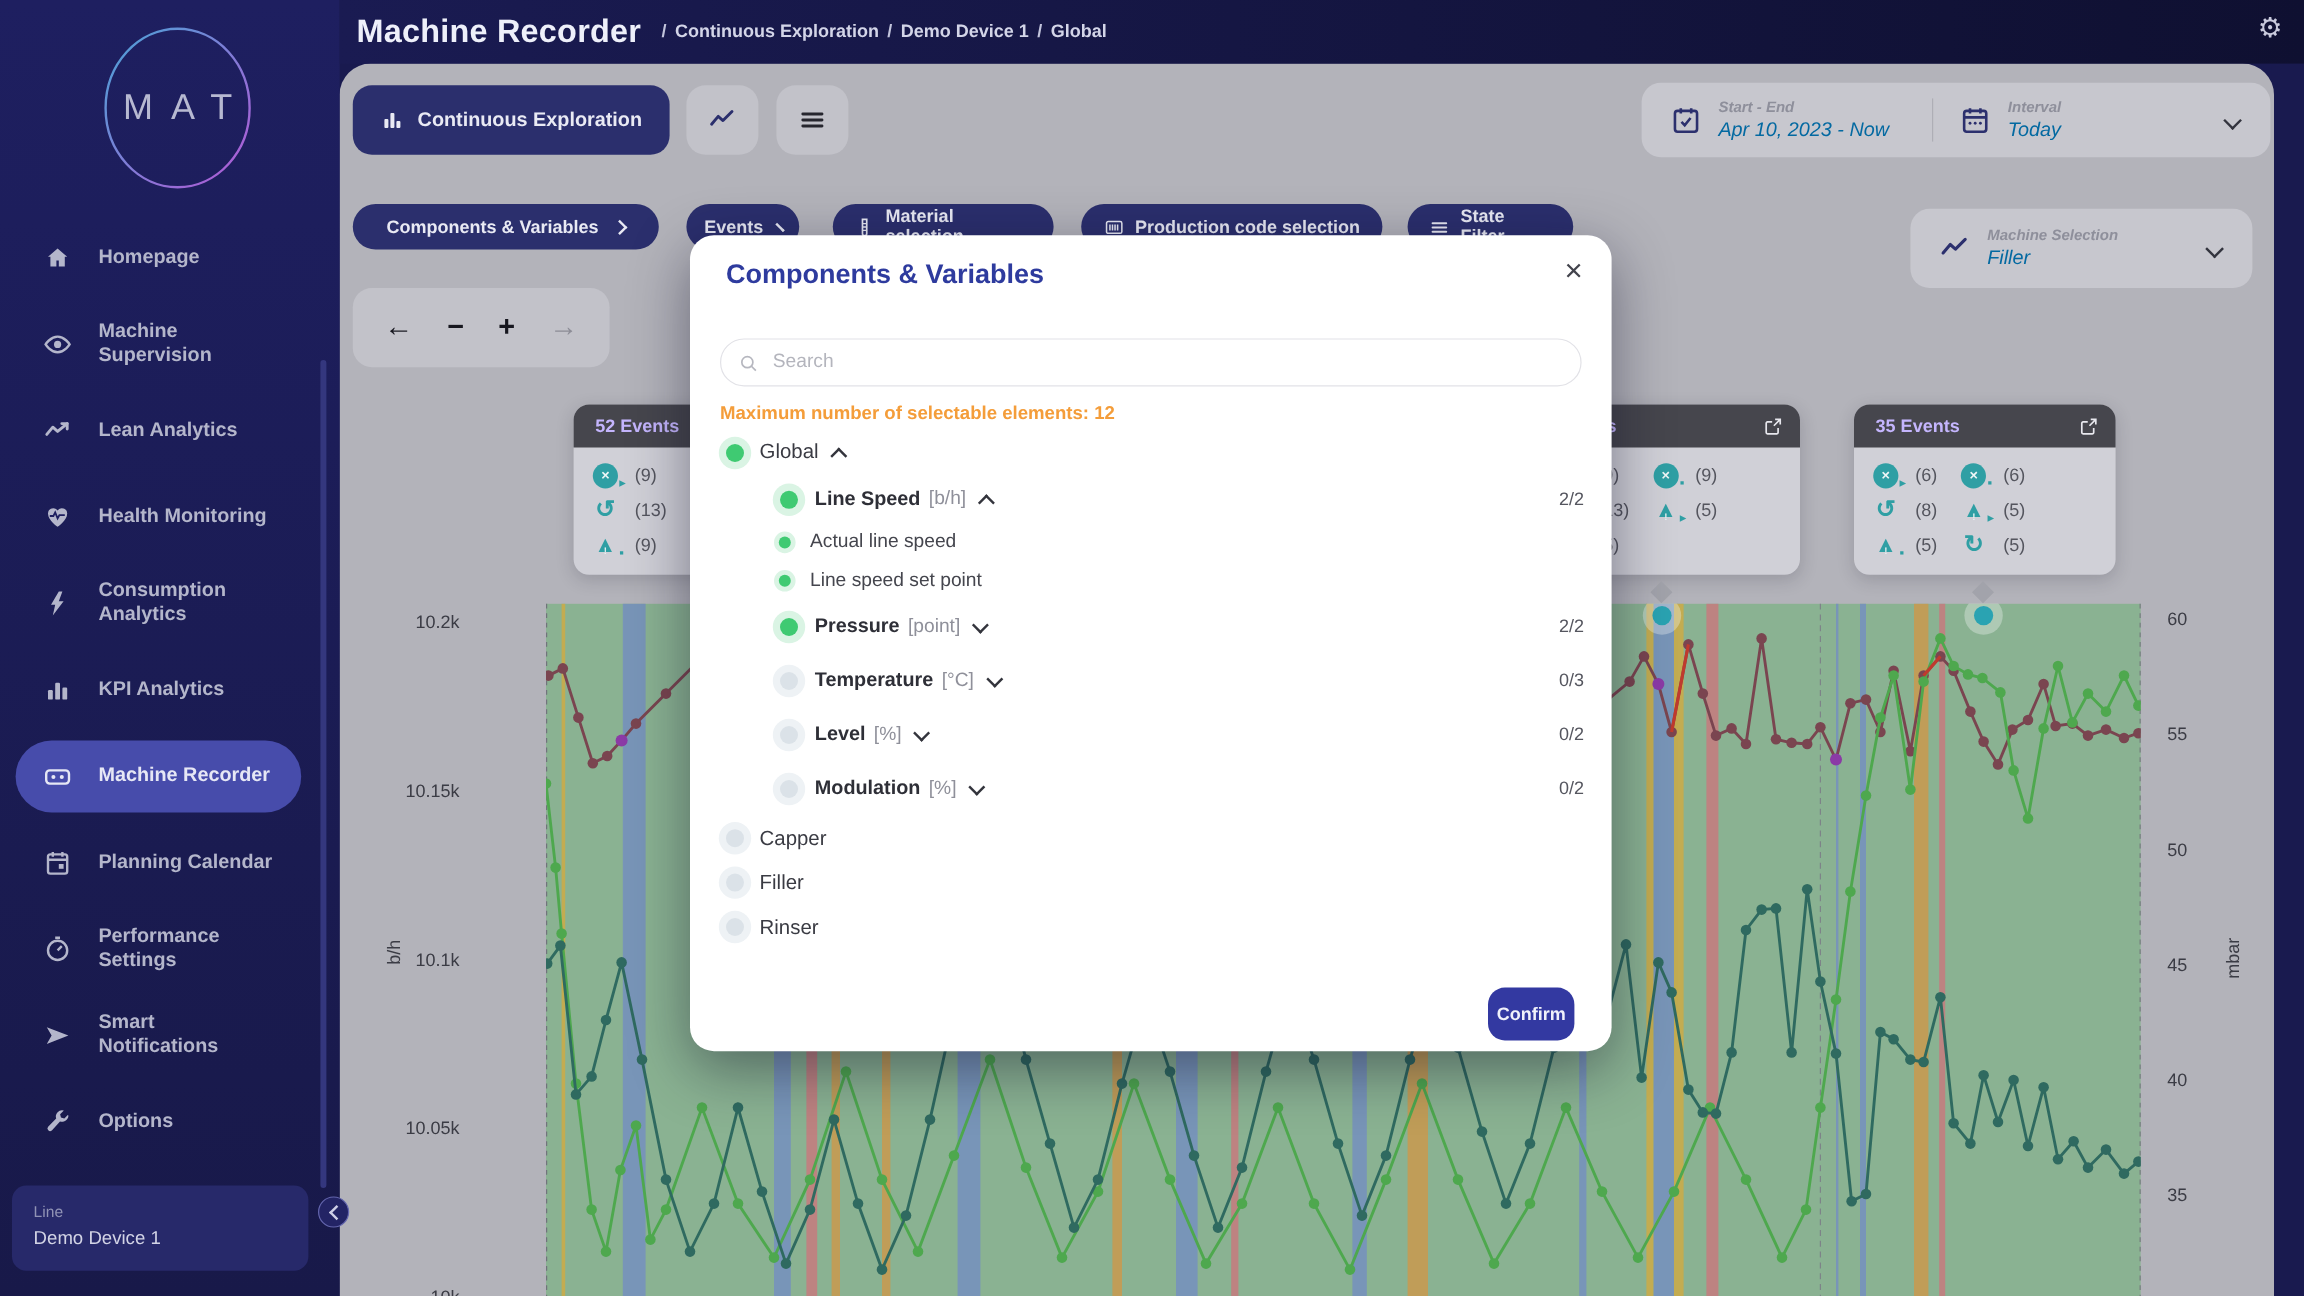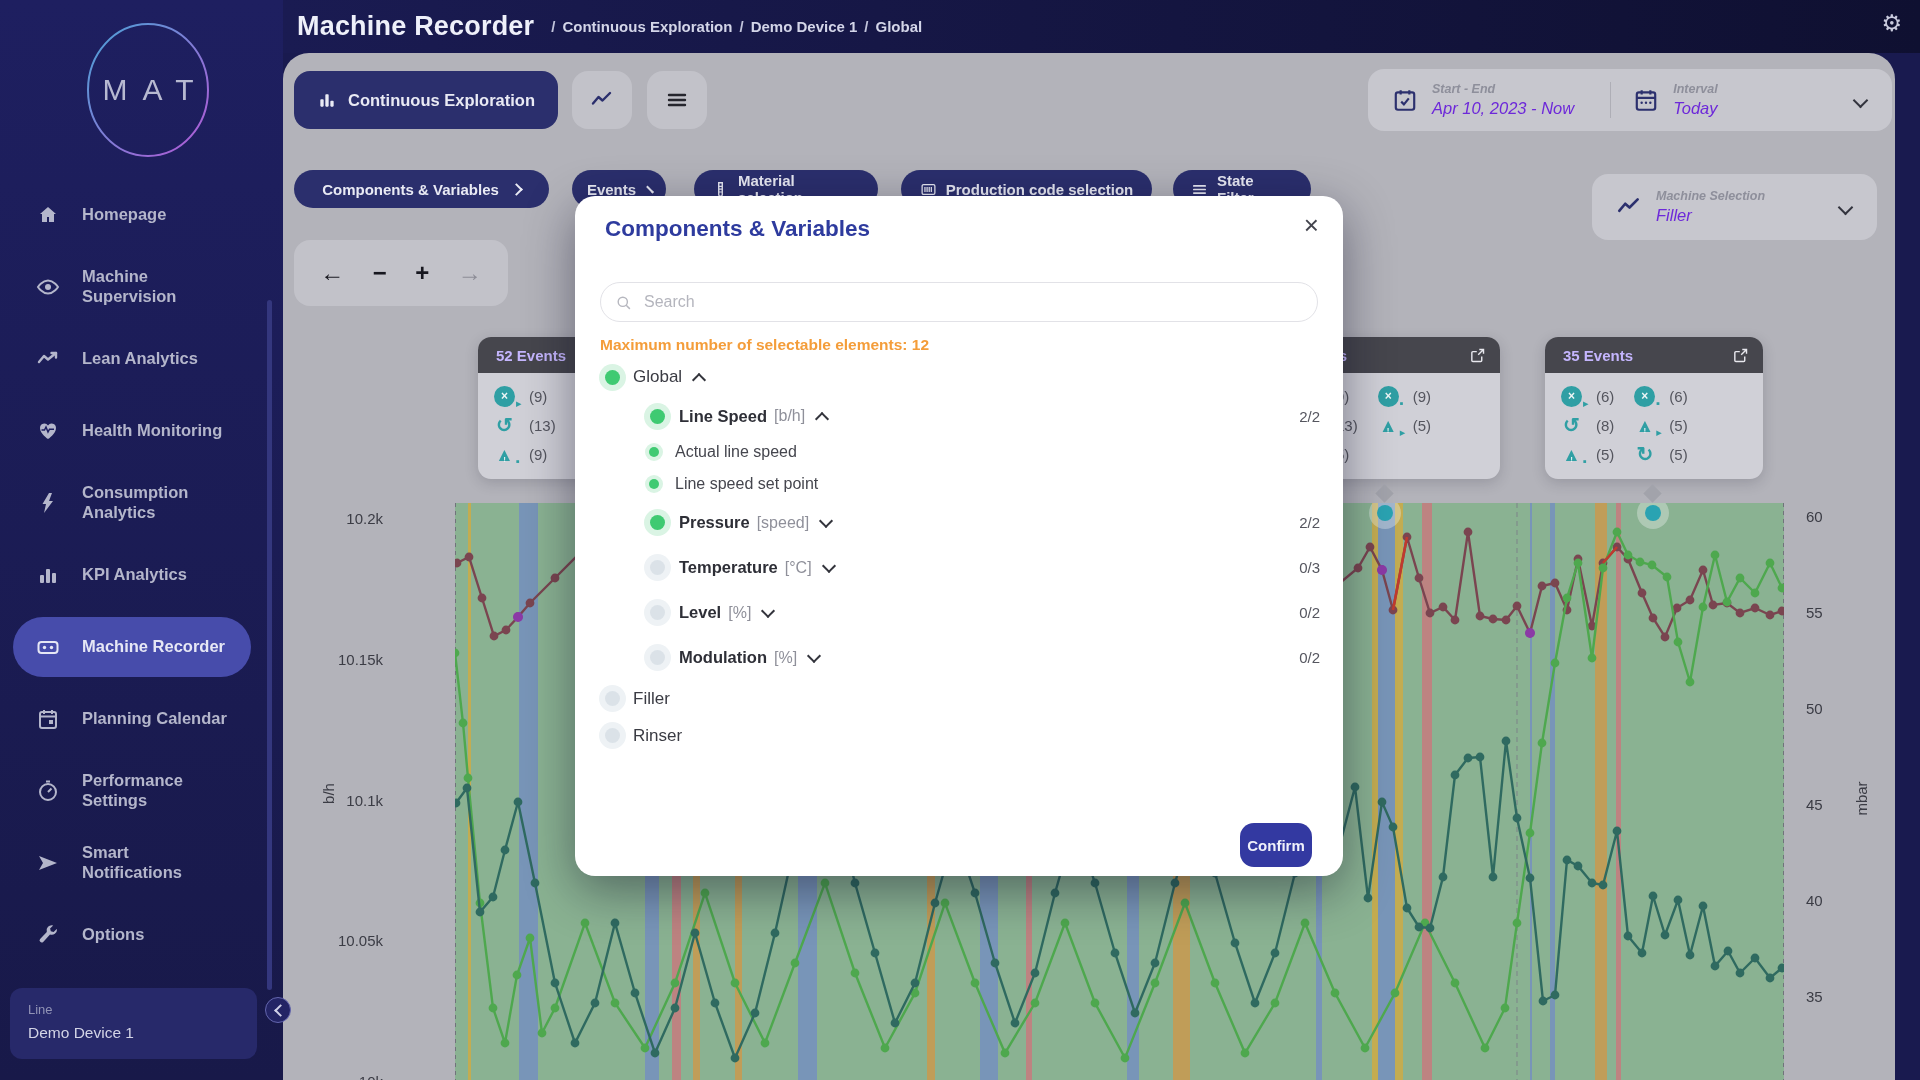--- a/index.html
+++ b/index.html
@@ -39,21 +39,21 @@
   .tab-main .ic{width:20px;height:20px;color:#e9eaf4;}
   .iconbtn{border-radius:16px;width:60px;height:58px;}
   .iconbtn .ic{width:24px;height:24px;}
   .ib1{left:572px;top:71px;color:#2b2f6d;}
   .ib2{left:647px;top:71px;color:#26262e;}
   .panel{background:#c7c7ce;border-radius:16px;display:flex;align-items:center;font-style:italic;}
   .date-panel{left:1368px;top:69px;width:524px;height:62px;}
   .p-ic{width:26px;height:26px;color:#2c306e;margin:0 0 0 24px;flex:0 0 26px;}
   .p-txt{margin-left:14px;}
   .p-lbl{font-size:12.5px;color:#8e8f9b;font-weight:600;}
-  .p-val{font-size:16.5px;color:#6d28d9;margin-top:3px;}
+  .p-val{font-size:16.5px;color:#0369a1;margin-top:3px;}
   .p-div{width:1px;height:36px;background:#aeaeb6;margin:0 0 0 36px;}
   .chev-dn{width:9px;height:9px;border-right:2.2px solid #33343e;border-bottom:2.2px solid #33343e;transform:rotate(45deg);margin-left:auto;margin-right:26px;flex:0 0 9px;}
   .machine-panel{left:1592px;top:157px;width:285px;height:66px;margin-top:17px;}
   
   .fpill{top:170px;height:38px;border-radius:19px;font-size:15px;gap:9px;padding:0 18px;}
   .fp-comp{left:294px;width:255px;}
   .fp-events{left:572px;width:94px;}
   .fp-material{left:694px;width:184px;}
   .fp-prod{left:901px;width:251px;}
   .fp-state{left:1173px;width:138px;}
@@ -739,21 +739,21 @@
           <span class="dot-sm"></span>
           <span class="t-lbl2">Actual line speed</span>
         </div>
         <div class="trow l2">
           <span class="dot-sm"></span>
           <span class="t-lbl2">Line speed set point</span>
         </div>
         <div class="trow l1">
           <span class="radio sel"></span>
           <span class="t-name">Pressure</span>
-          <span class="t-unit">[speed]</span>
+          <span class="t-unit">[point]</span>
           <span class="chv down"></span>
           <span class="t-count">2/2</span>
         </div>
         <div class="trow l1">
           <span class="radio unsel"></span>
           <span class="t-name">Temperature</span>
           <span class="t-unit">[°C]</span>
           <span class="chv down"></span>
           <span class="t-count">0/3</span>
         </div>
@@ -766,20 +766,24 @@
         </div>
         <div class="trow l1">
           <span class="radio unsel"></span>
           <span class="t-name">Modulation</span>
           <span class="t-unit">[%]</span>
           <span class="chv down"></span>
           <span class="t-count">0/2</span>
         </div>
         <div class="trow bottom">
           <span class="radio unsel"></span>
+          <span class="t-lbl0">Capper</span>
+        </div>
+        <div class="trow bottom">
+          <span class="radio unsel"></span>
           <span class="t-lbl0">Filler</span>
         </div>
         <div class="trow bottom">
           <span class="radio unsel"></span>
           <span class="t-lbl0">Rinser</span>
         </div>
       </div>
     <div class="m-confirm">Confirm</div>
   </div>
 

